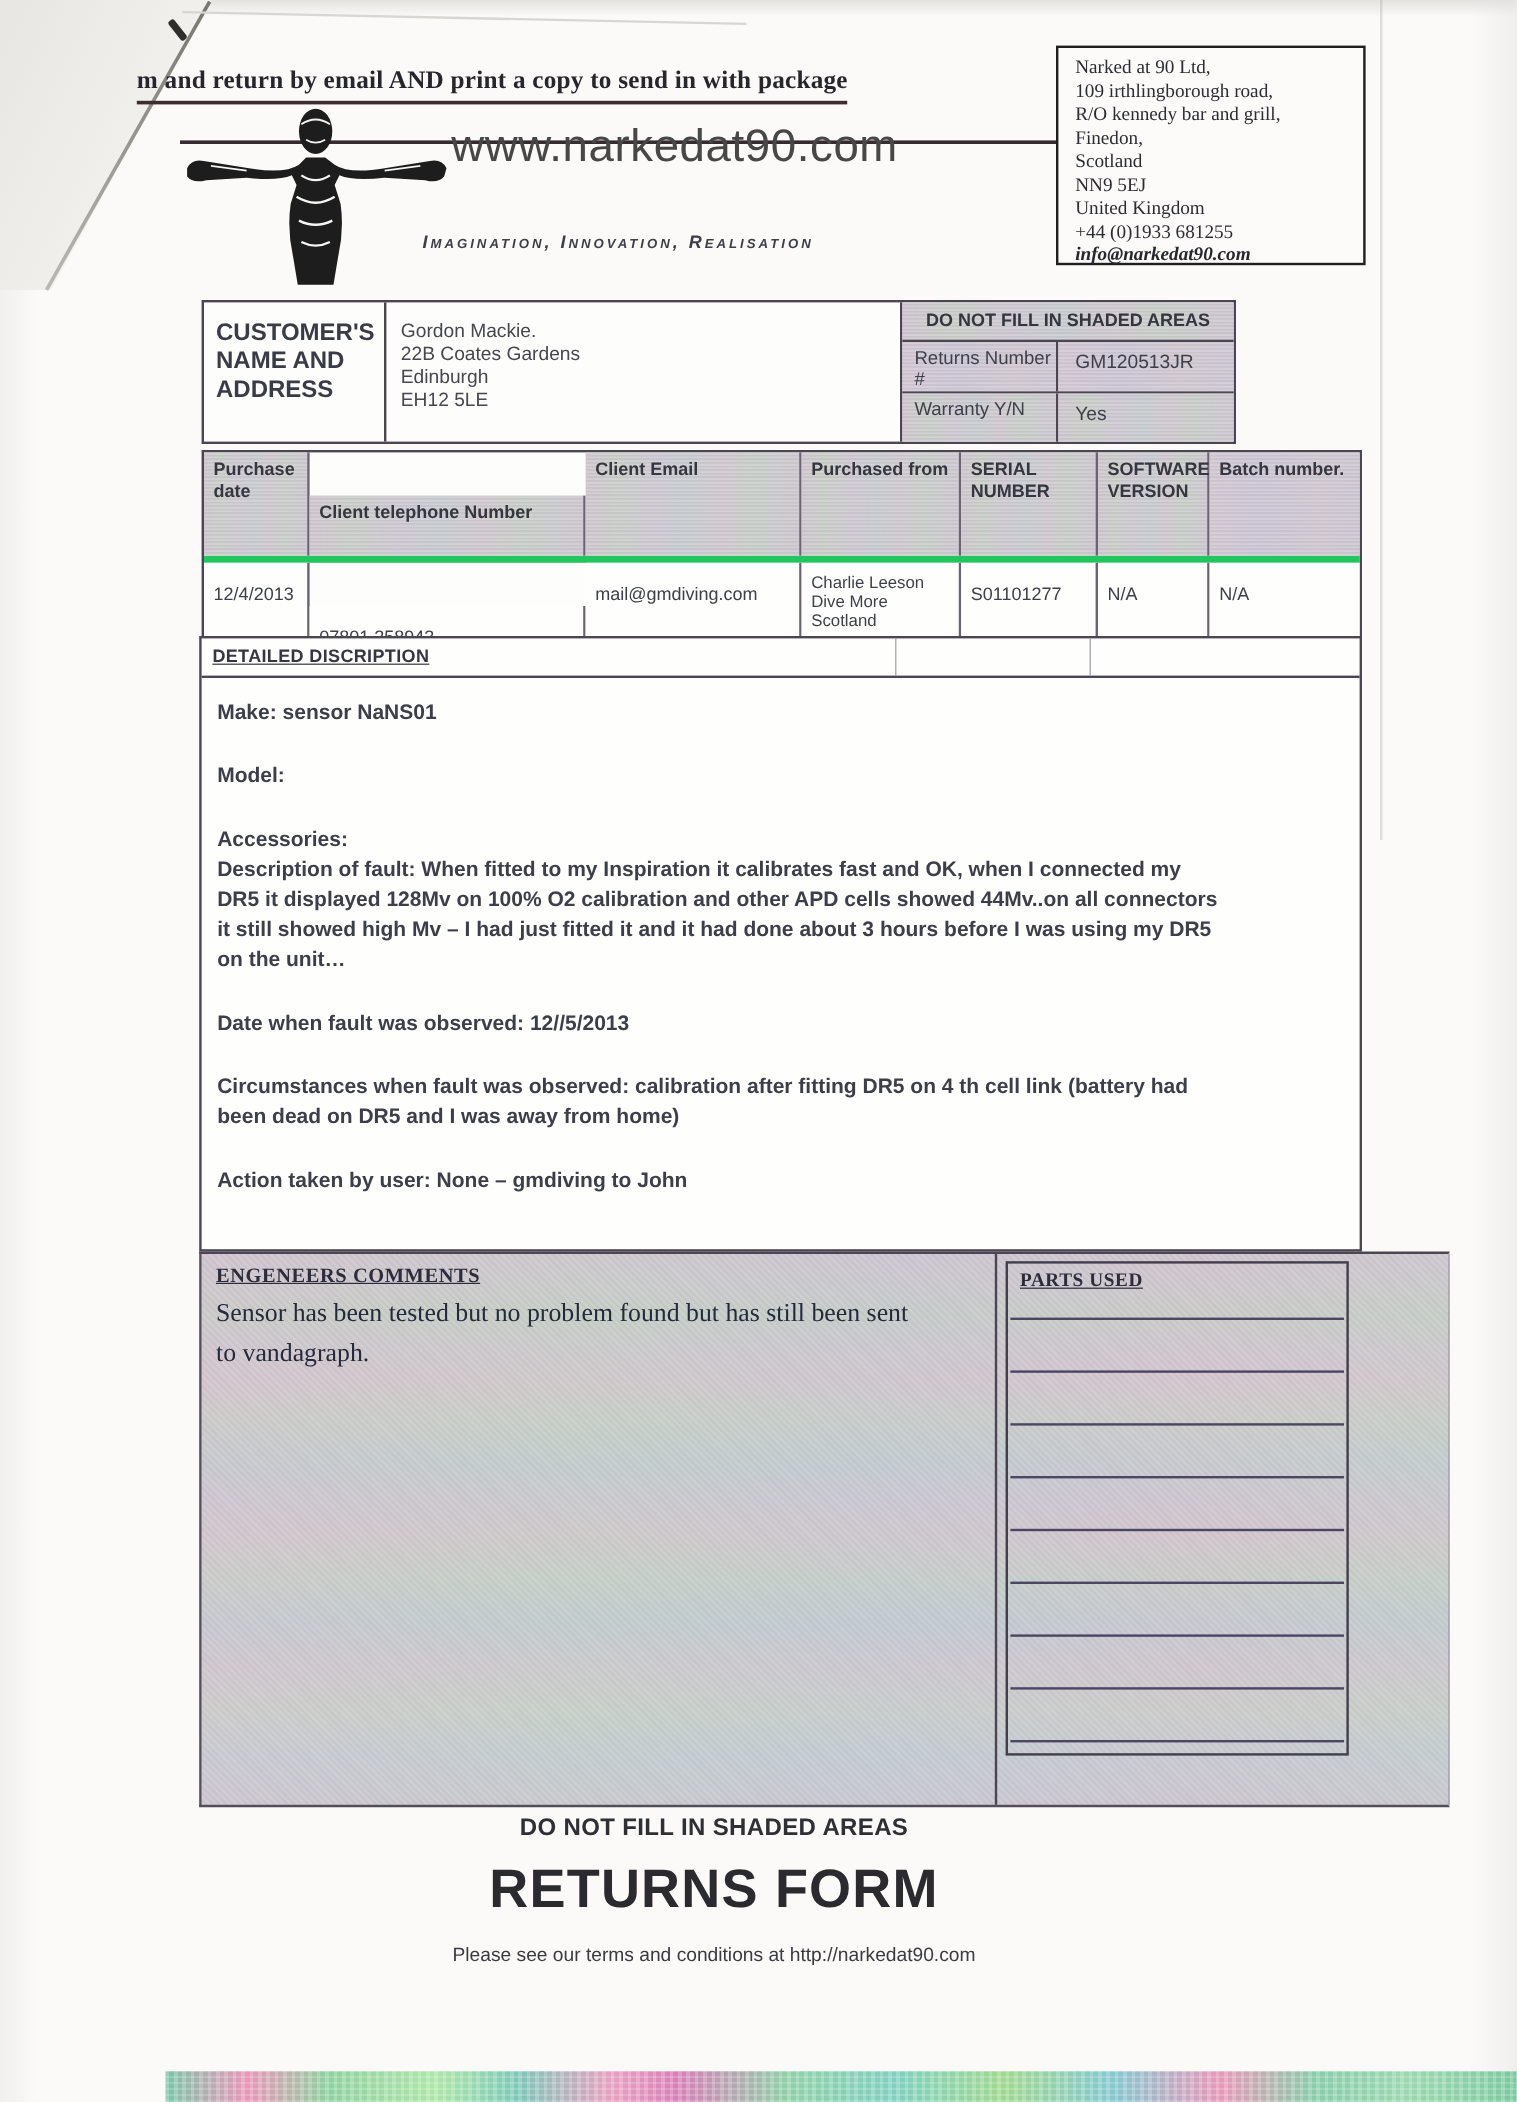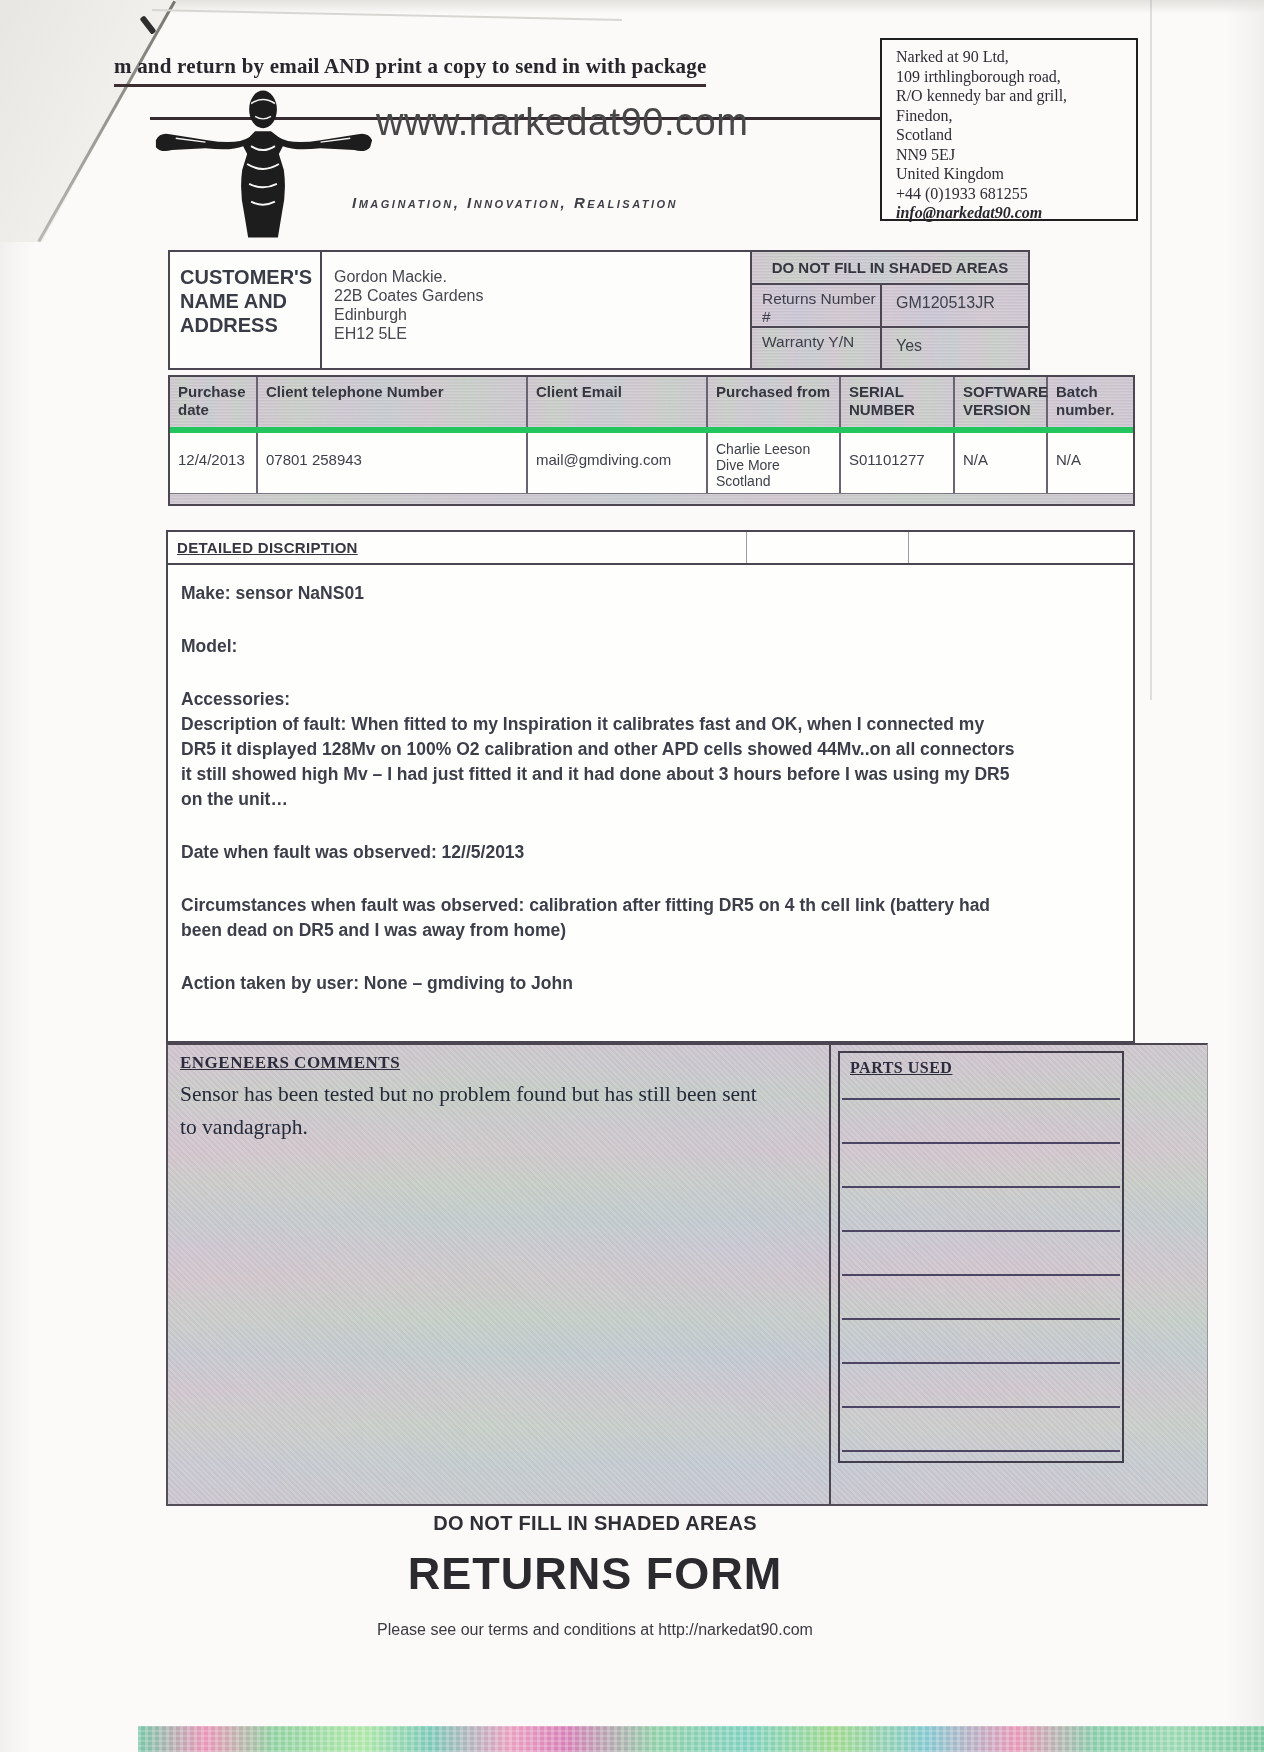--- a/index.html
+++ b/index.html
@@ -67,21 +67,21 @@
   
   .t2{position:absolute;left:168px;top:375px;width:967px;border:2px solid #4b4652;box-sizing:border-box;background:#fdfdfb;}
   .t2 .row{display:flex;}
   .t2 .hrow{border-bottom:6px solid #22c55e;}
   .t2 .drow{border-bottom:1px solid #7a7580;}
   .t2 .c{box-sizing:border-box;border-right:2px solid #6a6472;padding:6px 6px 4px 8px;font-size:15px;line-height:18px;}
   .t2 .c:last-child{border-right:none;}
   .t2 .h{font-weight:bold;min-height:50px;color:#35363f;}
   .t2 .d{min-height:58px;padding-top:18px;color:#3d3f49;background:#fefefc;}
   .t2 .d.tall{padding-top:8px;font-size:14px;line-height:16px;}
-  .w0{width:88px;}.w1{width:270px;}.w2{width:180px;}.w3{width:133px;}.w4{width:114px;}.w5{width:93px;}.w6{flex:1;}
+  .w0{width:88px;}.w1{width:230px;margin-top:36px;}.w2{width:180px;}.w3{width:133px;}.w4{width:114px;}.w5{width:93px;}.w6{flex:1;}
   .t2 .strip{height:10px;}
 
   
   .detail{position:absolute;left:166px;top:530px;width:969px;height:513px;border:2px solid #4b4652;
     box-sizing:border-box;background:#fefefc;}
   .detail-head{height:33px;border-bottom:2px solid #4b4652;box-sizing:border-box;position:relative;}
   .detail-head .vd1{position:absolute;left:578px;top:0;bottom:0;width:1px;background:#a09aa6;}
   .detail-head .vd2{position:absolute;left:740px;top:0;bottom:0;width:1px;background:#a09aa6;}
   .detail-head span{display:inline-block;margin:7px 0 0 9px;font-weight:bold;font-size:15px;
     text-decoration:underline;color:#35363f;letter-spacing:.3px;}

